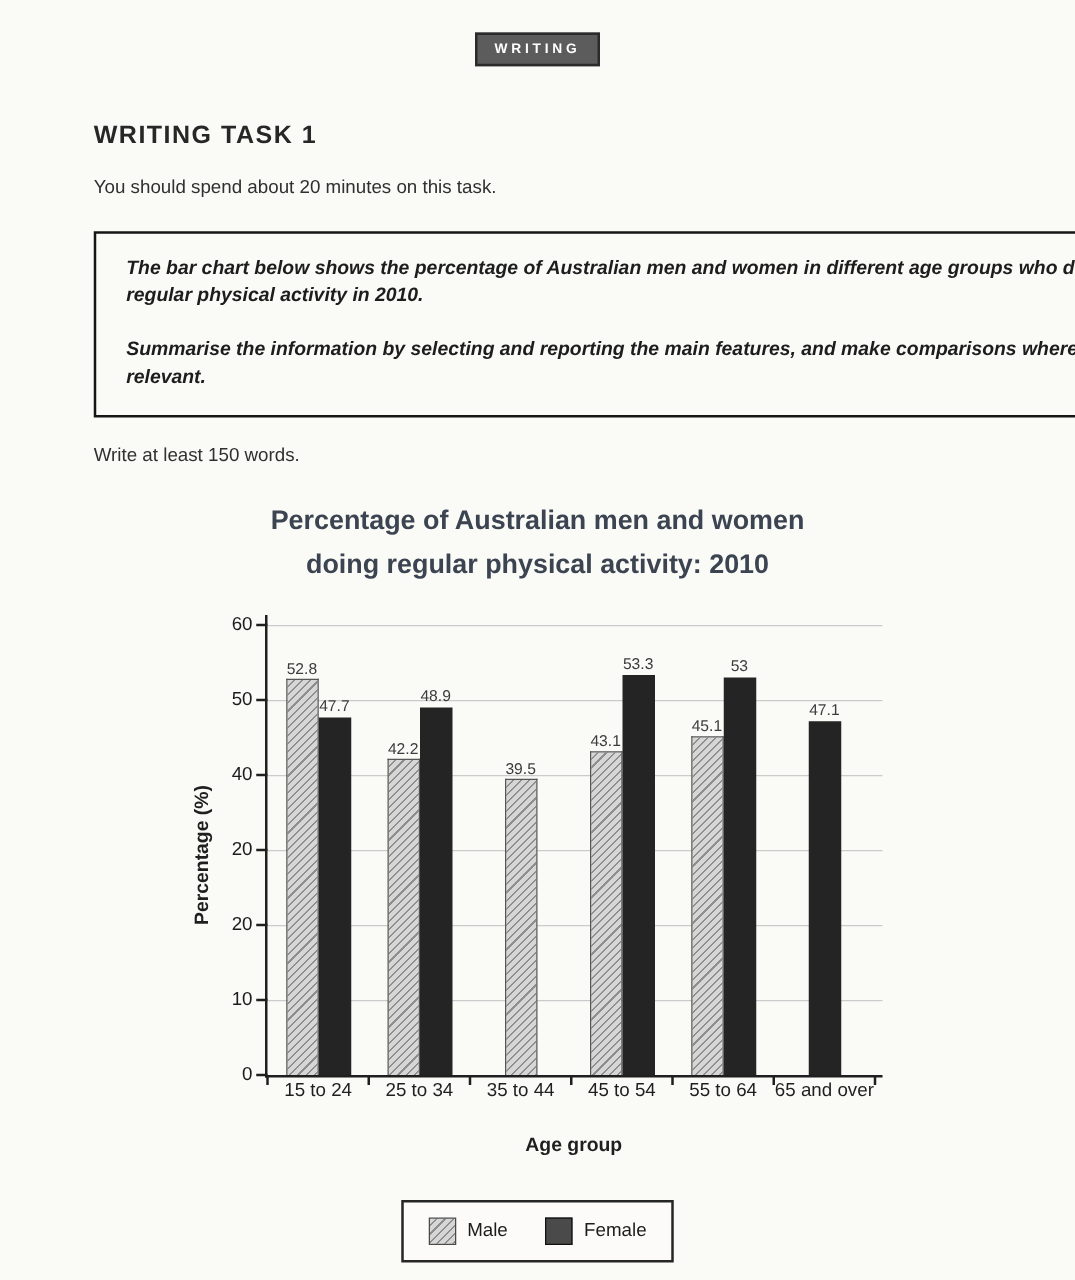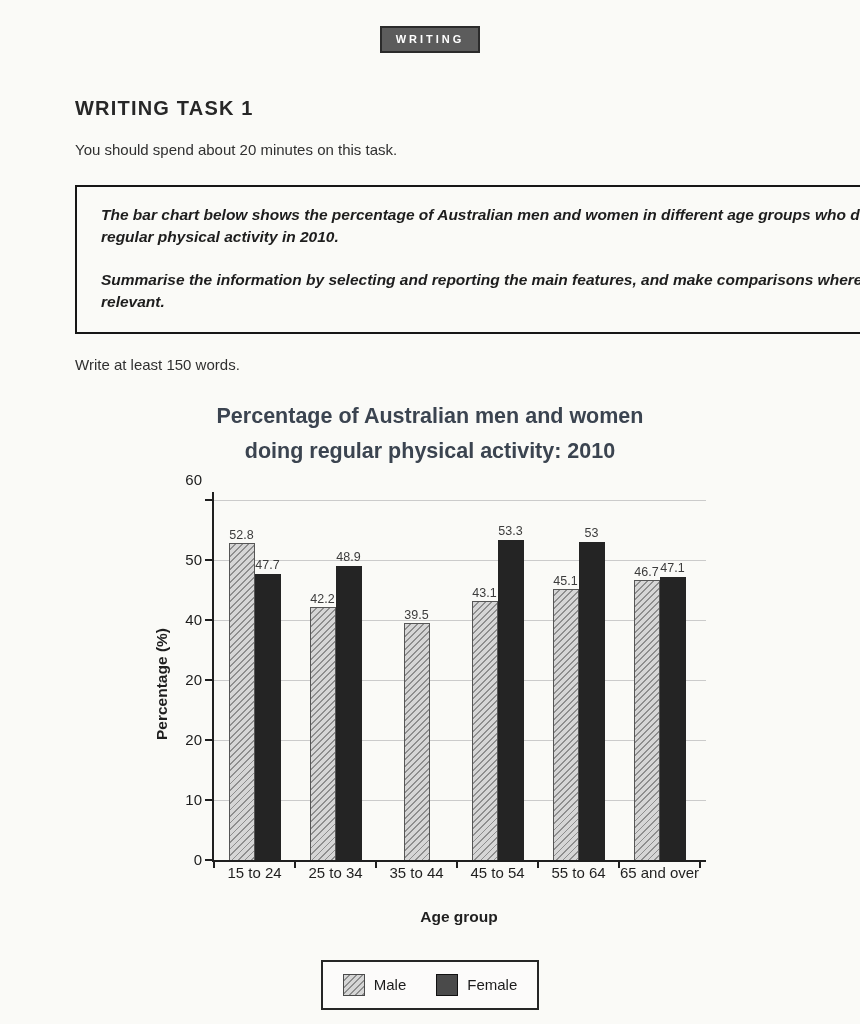--- a/index.html
+++ b/index.html
@@ -172,21 +172,21 @@
         <div class="ytick" style="bottom: 179px;"></div>
         <div class="ytick-label" style="bottom: 171px;">20</div>
         <div class="gridline" style="bottom: 239px;"></div>
         <div class="ytick" style="bottom: 239px;"></div>
         <div class="ytick-label" style="bottom: 231px;">40</div>
         <div class="gridline" style="bottom: 299px;"></div>
         <div class="ytick" style="bottom: 299px;"></div>
         <div class="ytick-label" style="bottom: 291px;">50</div>
         <div class="gridline" style="bottom: 359px;"></div>
         <div class="ytick" style="bottom: 359px;"></div>
-        <div class="ytick-label" style="bottom: 371px;">60</div>
+        <div class="ytick-label" style="bottom: 351px;">60</div>
         <div class="xtick" style="left: -1px;"></div>
         <div class="xtick" style="left: 80px;"></div>
         <div class="xtick" style="left: 161px;"></div>
         <div class="xtick" style="left: 242px;"></div>
         <div class="xtick" style="left: 323px;"></div>
         <div class="xtick" style="left: 404px;"></div>
         <div class="xtick" style="left: 485px;"></div>
         <div class="bar-group" style="left: 0px;">
           <div class="bar male" style="height: 316.8px;">
             <span class="bar-value">52.8</span>
@@ -223,23 +223,20 @@
         <div class="bar-group" style="left: 324px;">
           <div class="bar male" style="height: 270.6px;">
             <span class="bar-value">45.1</span>
           </div>
           <div class="bar female" style="height: 318px;">
             <span class="bar-value">53</span>
           </div>
         </div>
         <div class="cat-label" style="left: 324px;">55 to 64</div>
         <div class="bar-group" style="left: 405px;">
-          <div class="bar male" style="height: 280.2px;">
-            <span class="bar-value">46.7</span>
-          </div>
           <div class="bar female" style="height: 282.6px;">
             <span class="bar-value">47.1</span>
           </div>
         </div>
         <div class="cat-label" style="left: 405px;">65 and over</div>
       </div>
   </div>
 
   <div class="xlabel-row">Age group</div>
 

